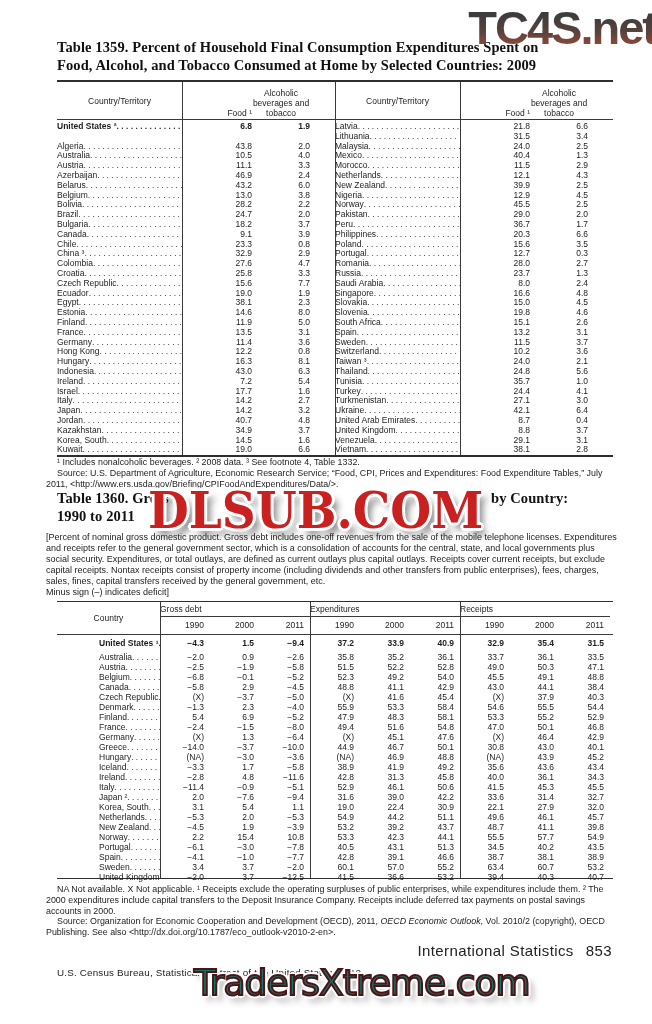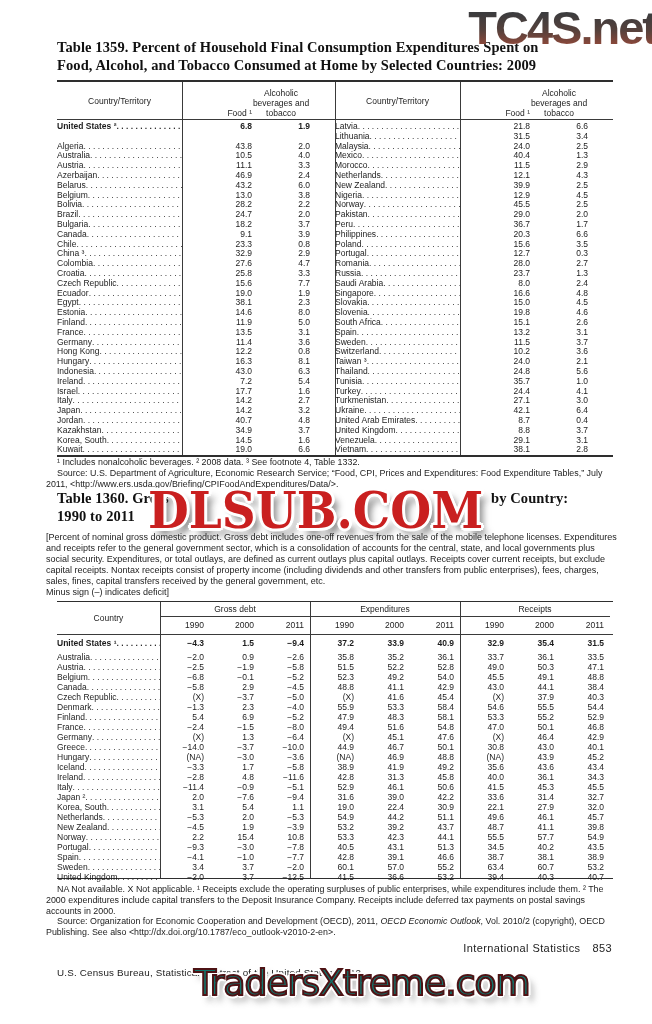--- a/index.html
+++ b/index.html
@@ -45,34 +45,34 @@
   .desc{position:absolute;left:46px;top:532px;width:572px;font-size:9px;line-height:11px;}
   .desc div{margin:0;}
 
   
   .t1360{position:absolute;left:57px;top:601px;width:556px;height:276px;
          border-top:1.5px solid #2e2e2e;border-bottom:1.5px solid #2e2e2e;font-size:8.5px;}
   .t1360-head{position:relative;height:32px;border-bottom:1px solid #3a3a3a;}
   .country-h{position:absolute;left:0;top:0;width:103px;height:32px;display:flex;
              align-items:center;justify-content:center;}
   .grow{position:absolute;left:103px;top:0;display:flex;height:15px;}
-  .gcell{width:150px;text-align:center;border-bottom:1px solid #3a3a3a;line-height:15px;}
+  .gcell{width:150px;border-bottom:1px solid #3a3a3a;line-height:15px;}
   .yrow{position:absolute;left:103px;bottom:0;display:flex;height:16px;align-items:flex-start;}
   .ycell{width:50px;text-align:right;padding-right:6px;box-sizing:border-box;line-height:14px;}
   .t1360 .rows{padding-top:3px;}
   .t1360 .r{height:10px;line-height:10px;}
   .t1360 .r.us{font-weight:bold;margin-bottom:4px;}
   .c0{width:103px;display:flex;overflow:hidden;}
-  .c0 .nm{white-space:nowrap;}
+  .c0 .nm{white-space:nowrap;margin-left:42px;}
   .c0 .ld{flex:1;overflow:hidden;white-space:nowrap;color:#2a2a2a;}
   .c0 .ld::after{content:" . . . . . . . . . . . . . . . . . . . .";}
   .vc{width:50px;text-align:right;padding-right:6px;box-sizing:border-box;}
 
   
-  .pageline{position:absolute;right:40px;top:942px;font-size:11px;letter-spacing:.4px;color:#222;}
+  .pageline{position:absolute;right:40px;top:942px;font-size:15px;letter-spacing:.4px;color:#222;}
   .pageline .pn{margin-left:12px;}
   .credit{position:absolute;left:57px;top:967px;font-size:9.8px;letter-spacing:.2px;color:#222;}
 
   
   .wm{position:absolute;white-space:nowrap;z-index:50;}
   .wm-top{right:-4px;top:0px;font-family:"Liberation Sans",sans-serif;font-weight:bold;
           font-size:47px;letter-spacing:-2px;color:#6b4038;}
   @supports (-webkit-background-clip:text){
     .wm-top{background:linear-gradient(180deg,#3c3c3e 25%,#55413c 55%,#93493a 85%);
             -webkit-background-clip:text;background-clip:text;color:transparent;}
@@ -1007,21 +1007,21 @@
           <span class="vc">44.1</span>
           <span class="vc">55.5</span>
           <span class="vc">57.7</span>
           <span class="vc">54.9</span>
         </div>
         <div class="r">
           <span class="c0">
             <span class="nm">Portugal</span>
             <span class="ld"></span>
           </span>
-          <span class="vc">−9.3</span>
+          <span class="vc">−6.1</span>
           <span class="vc">−3.0</span>
           <span class="vc">−7.8</span>
           <span class="vc">40.5</span>
           <span class="vc">43.1</span>
           <span class="vc">51.3</span>
           <span class="vc">34.5</span>
           <span class="vc">40.2</span>
           <span class="vc">43.5</span>
         </div>
         <div class="r">

